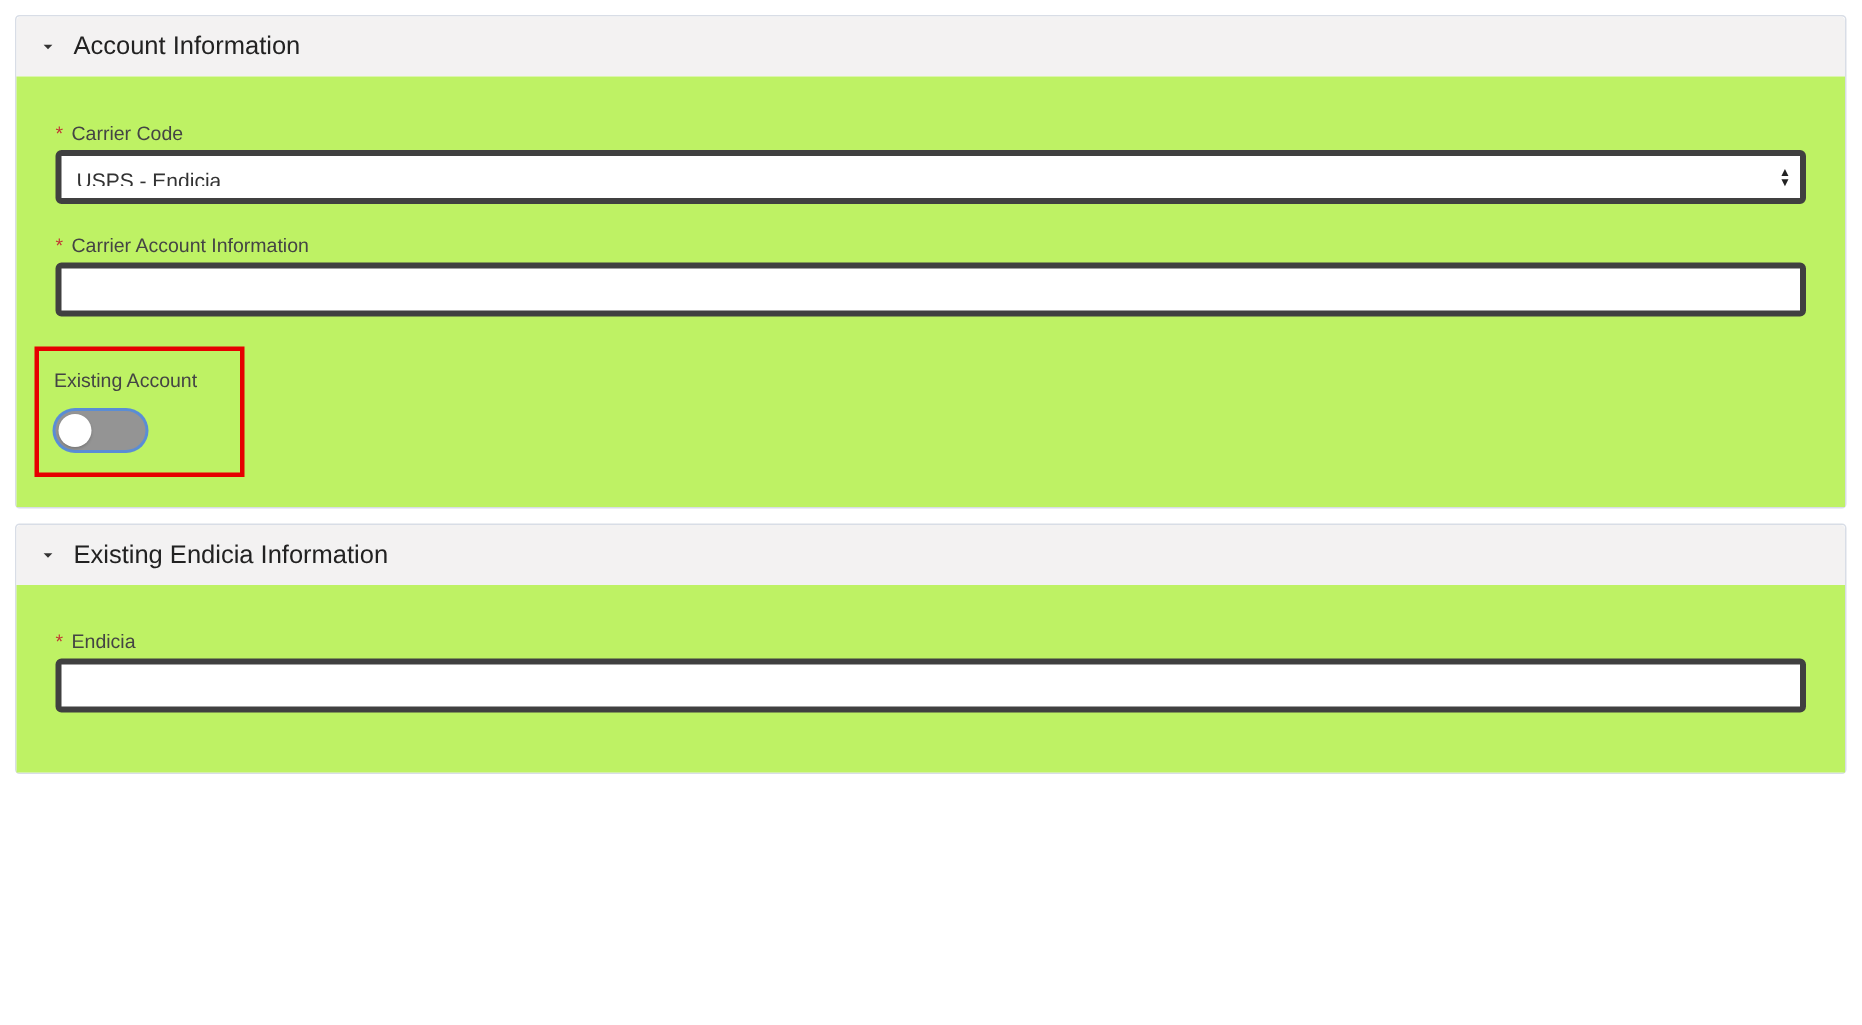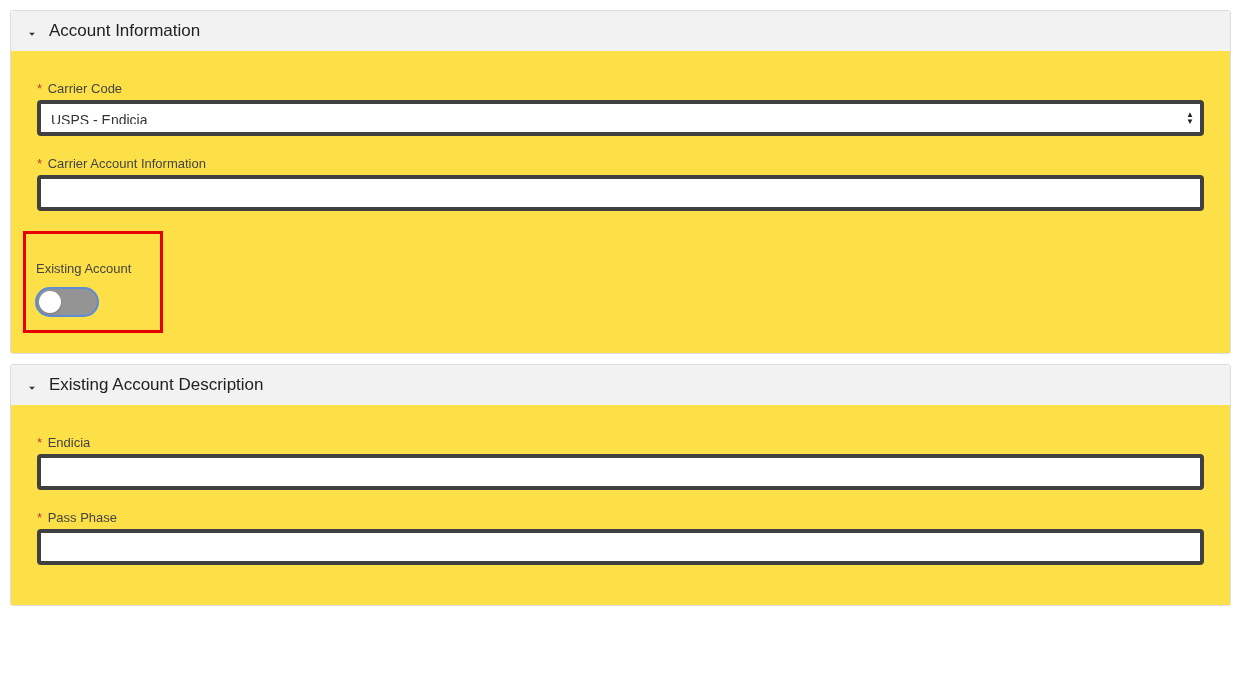--- a/index.html
+++ b/index.html
@@ -16,42 +16,42 @@
     }
     .section {
       border: 1px solid #d8dde6;
       border-radius: 3px;
       margin-bottom: 10px;
     }
     .section-header {
       background: #f3f2f2;
       padding: 10px 14px;
       display: flex;
-      align-items: flex-end;
+      align-items: center;
       border-radius: 3px 3px 0 0;
       cursor: pointer;
     }
     .section-header .chevron {
       margin-right: 10px;
       display: inline-flex;
       align-items: center;
     }
     .section-header .chevron svg {
       width: 14px;
       height: 14px;
       fill: #333;
     }
     .section-title {
       font-size: 17px;
       color: #222;
       font-weight: 400;
     }
     .section-body {
       padding: 30px 26px 20px 26px;
-      background: #fde047;
+      background: #bef264;
     }
     .form-group {
       margin-bottom: 20px;
     }
     .form-label {
       display: block;
       font-size: 13px;
       color: #444;
       margin-bottom: 4px;
     }
@@ -86,21 +86,21 @@
       line-height: 7px;
       color: #222;
     }
     .form-select {
       appearance: none;
       -webkit-appearance: none;
       padding-right: 30px;
     }
     .highlight-box {
       border: 3px solid #e60000;
-      padding: 27px 10px 14px 10px;
+      padding: 12px 10px 14px 10px;
       margin-left: -14px;
       margin-top: 10px;
       width: 140px;
     }
     .toggle-label {
       font-size: 13px;
       color: #444;
       margin-bottom: 12px;
       display: block;
     }
@@ -183,35 +183,28 @@
   </div>
 </div>
 
 <div class="section">
   <div class="section-header">
     <span class="chevron">
       <svg viewBox="0 0 24 24">
           <path d="M7 10l5 5 5-5z"></path>
         </svg>
     </span>
-    <span class="section-title">Existing Account Description</span>
+    <span class="section-title">Existing Endicia Information</span>
   </div>
   <div class="section-body">
 
     <div class="form-group">
       <label class="form-label">
         <span class="req">*</span>
         <span>Endicia</span>
       </label>
       <input type="text" class="form-input" value="" style="">
     </div>
 
-    <div class="form-group">
-      <label class="form-label">
-        <span class="req">*</span>
-        <span>Pass Phase</span>
-      </label>
-      <input type="text" class="form-input" value="" style="">
-    </div>
 
 
   </div>
 </div>
 
 </body></html>

